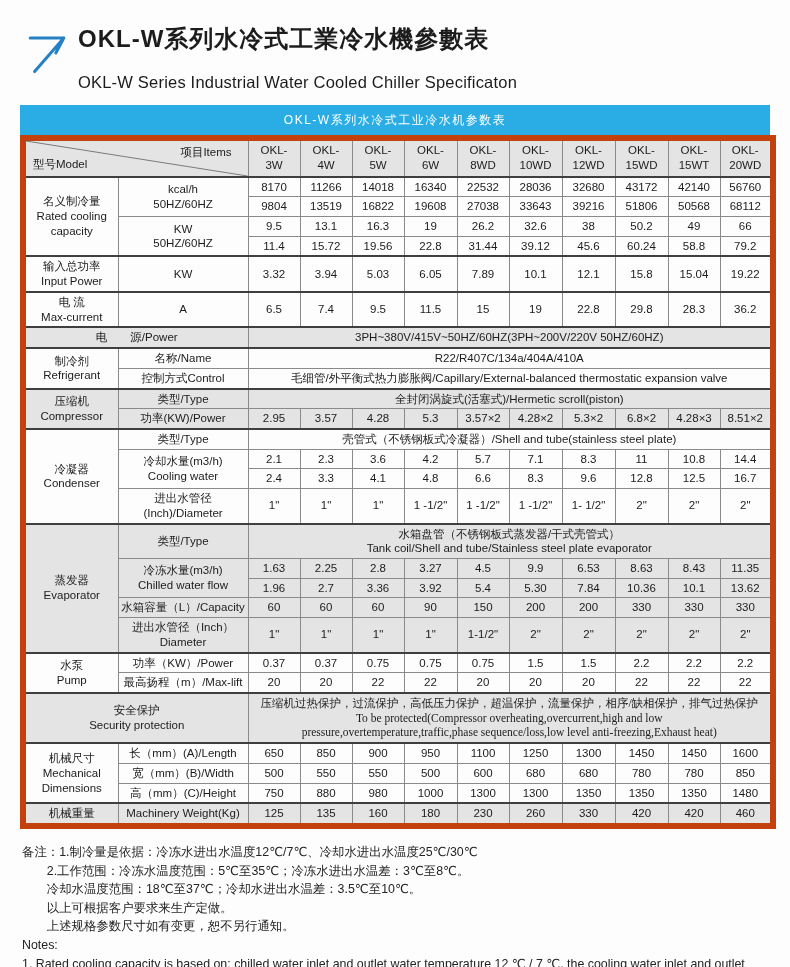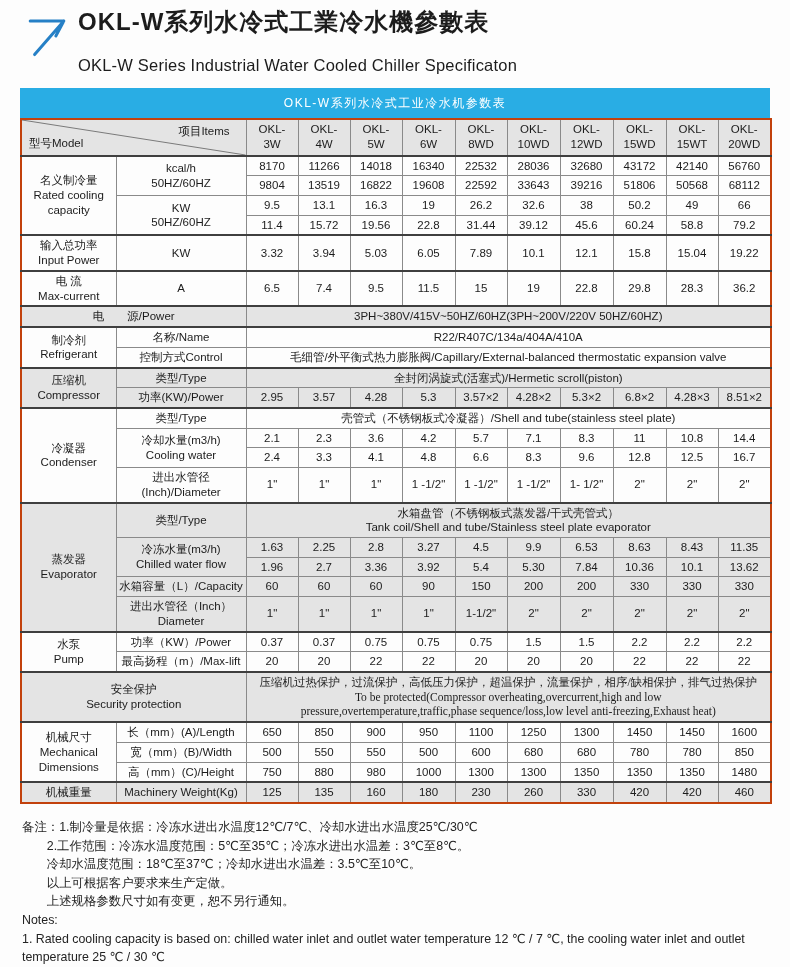--- a/index.html
+++ b/index.html
@@ -1,30 +1,30 @@
 <!DOCTYPE html>
 <html><head>
 <meta charset="utf-8">
 <style>
   html,body{margin:0;padding:0;background:#fdfdfd;width:790px;
     font-family:"Liberation Sans","DejaVu Sans",sans-serif;color:#1c1c1c;}
   .page{width:790px;height:967px;overflow:hidden;position:relative;background:#fdfdfd;}
 
   
-  .page-head{display:flex;align-items:flex-start;padding:8px 0 0 24px;}
+  .page-head{display:flex;align-items:flex-start;padding:25px 0 0 24px;}
   .logo{flex:0 0 auto;margin:4px 8px 0 0;}
   .t-cn{font-size:24px;font-weight:600;letter-spacing:1px;line-height:1.15;}
   .t-en{font-size:16.5px;font-weight:400;margin-top:20px;letter-spacing:.2px;}
 
   
   .tbl-wrap{margin:13px 20px 0 20px;width:750px;}
   .tbl-title{background:#29ade4;color:#fff;text-align:center;font-size:12px;
     font-weight:500;letter-spacing:1.5px;height:30px;line-height:30px;}
   table.spec{border-collapse:collapse;table-layout:fixed;width:750px;
-    border:2px solid #c2410c;}
+    border:6px solid #c2410c;}
   table.spec td{border:1px solid #8a8a8a;text-align:center;vertical-align:middle;
     font-size:11.5px;padding:2px 1px;line-height:1.28;background-clip:padding-box;}
   tr.sect > td{border-top:2px solid #3f3f3f;}
   tr.gray > td{background:#e4e4e4;}
   tr.head td{height:31px;}
   td.group{font-size:11.5px;margin-top:39px;}
   td.label{font-size:11.5px;}
   td.span{font-size:11.5px;}
   td.security{text-align:left;padding:3px 6px;font-size:11.3px;line-height:1.45;font-family:Liberation Serif, serif;}
   td.corner{position:relative;padding:0;}
@@ -100,21 +100,21 @@
             <td>32680</td>
             <td>43172</td>
             <td>42140</td>
             <td>56760</td>
           </tr>
           <tr>
             <td>9804</td>
             <td>13519</td>
             <td>16822</td>
             <td>19608</td>
-            <td>22592</td>
+            <td>27038</td>
             <td>33643</td>
             <td>39216</td>
             <td>51806</td>
             <td>50568</td>
             <td>68112</td>
           </tr>
           <tr>
             <td rowspan="2" class="label">KW<br>50HZ/60HZ</td>
             <td>9.5</td>
             <td>13.1</td>

